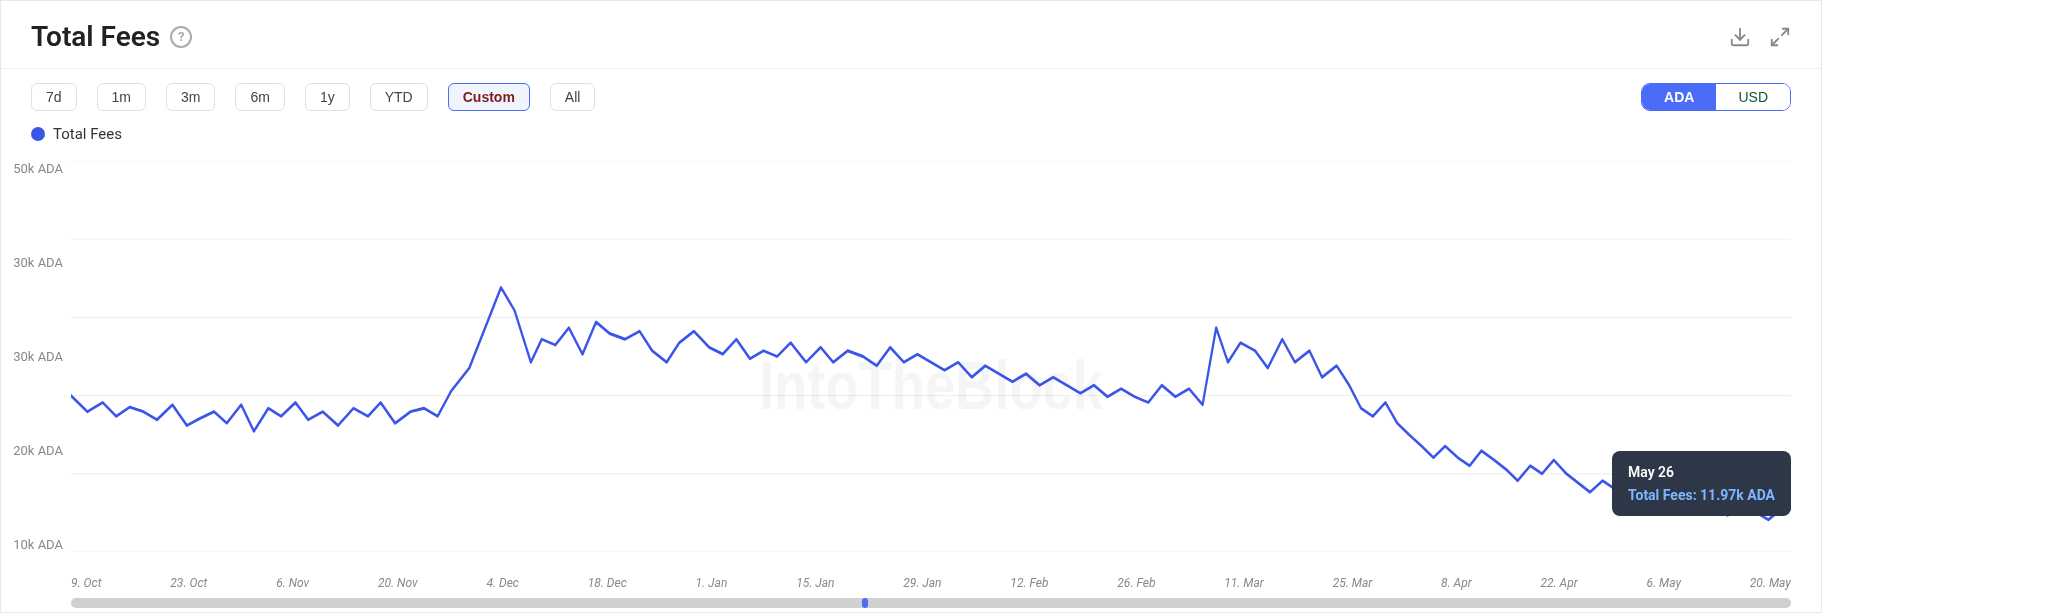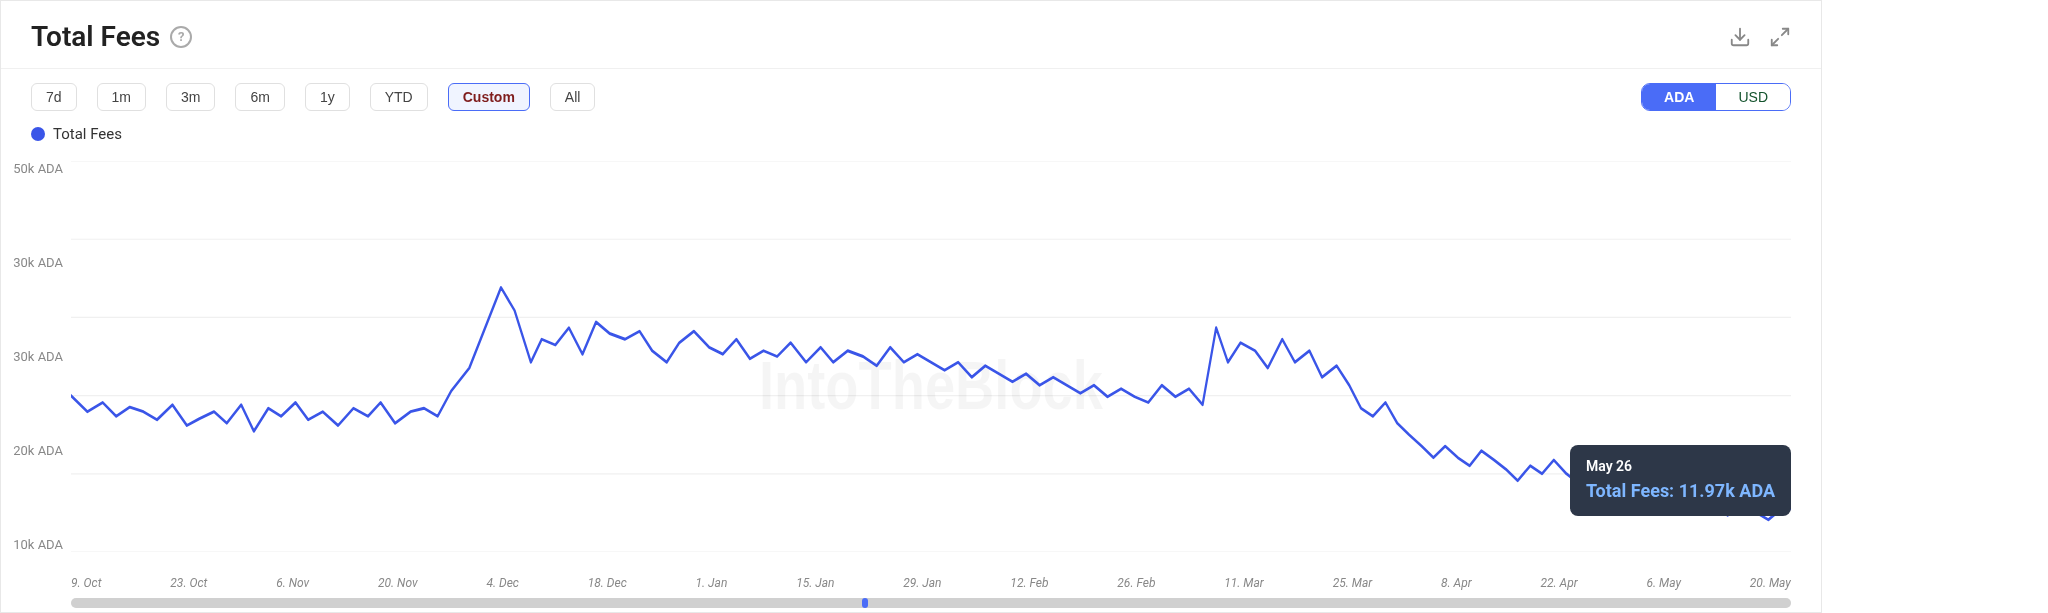--- a/index.html
+++ b/index.html
@@ -178,21 +178,21 @@
       padding: 10px 16px;
       font-size: 14px;
       line-height: 1.6;
       pointer-events: none;
     }
     .tooltip-date {
       font-weight: 600;
       font-size: 14px;
     }
     .tooltip-value {
-      font-size: 18px;
+      font-size: 14px;
     }
     .tooltip-value span {
       font-weight: 700;
       color: #7eb6ff;
     }
     .scrollbar-area {
       height: 10px;
       background: #f5f5f5;
       margin: 2px 30px 4px 70px;
       border-radius: 5px;

